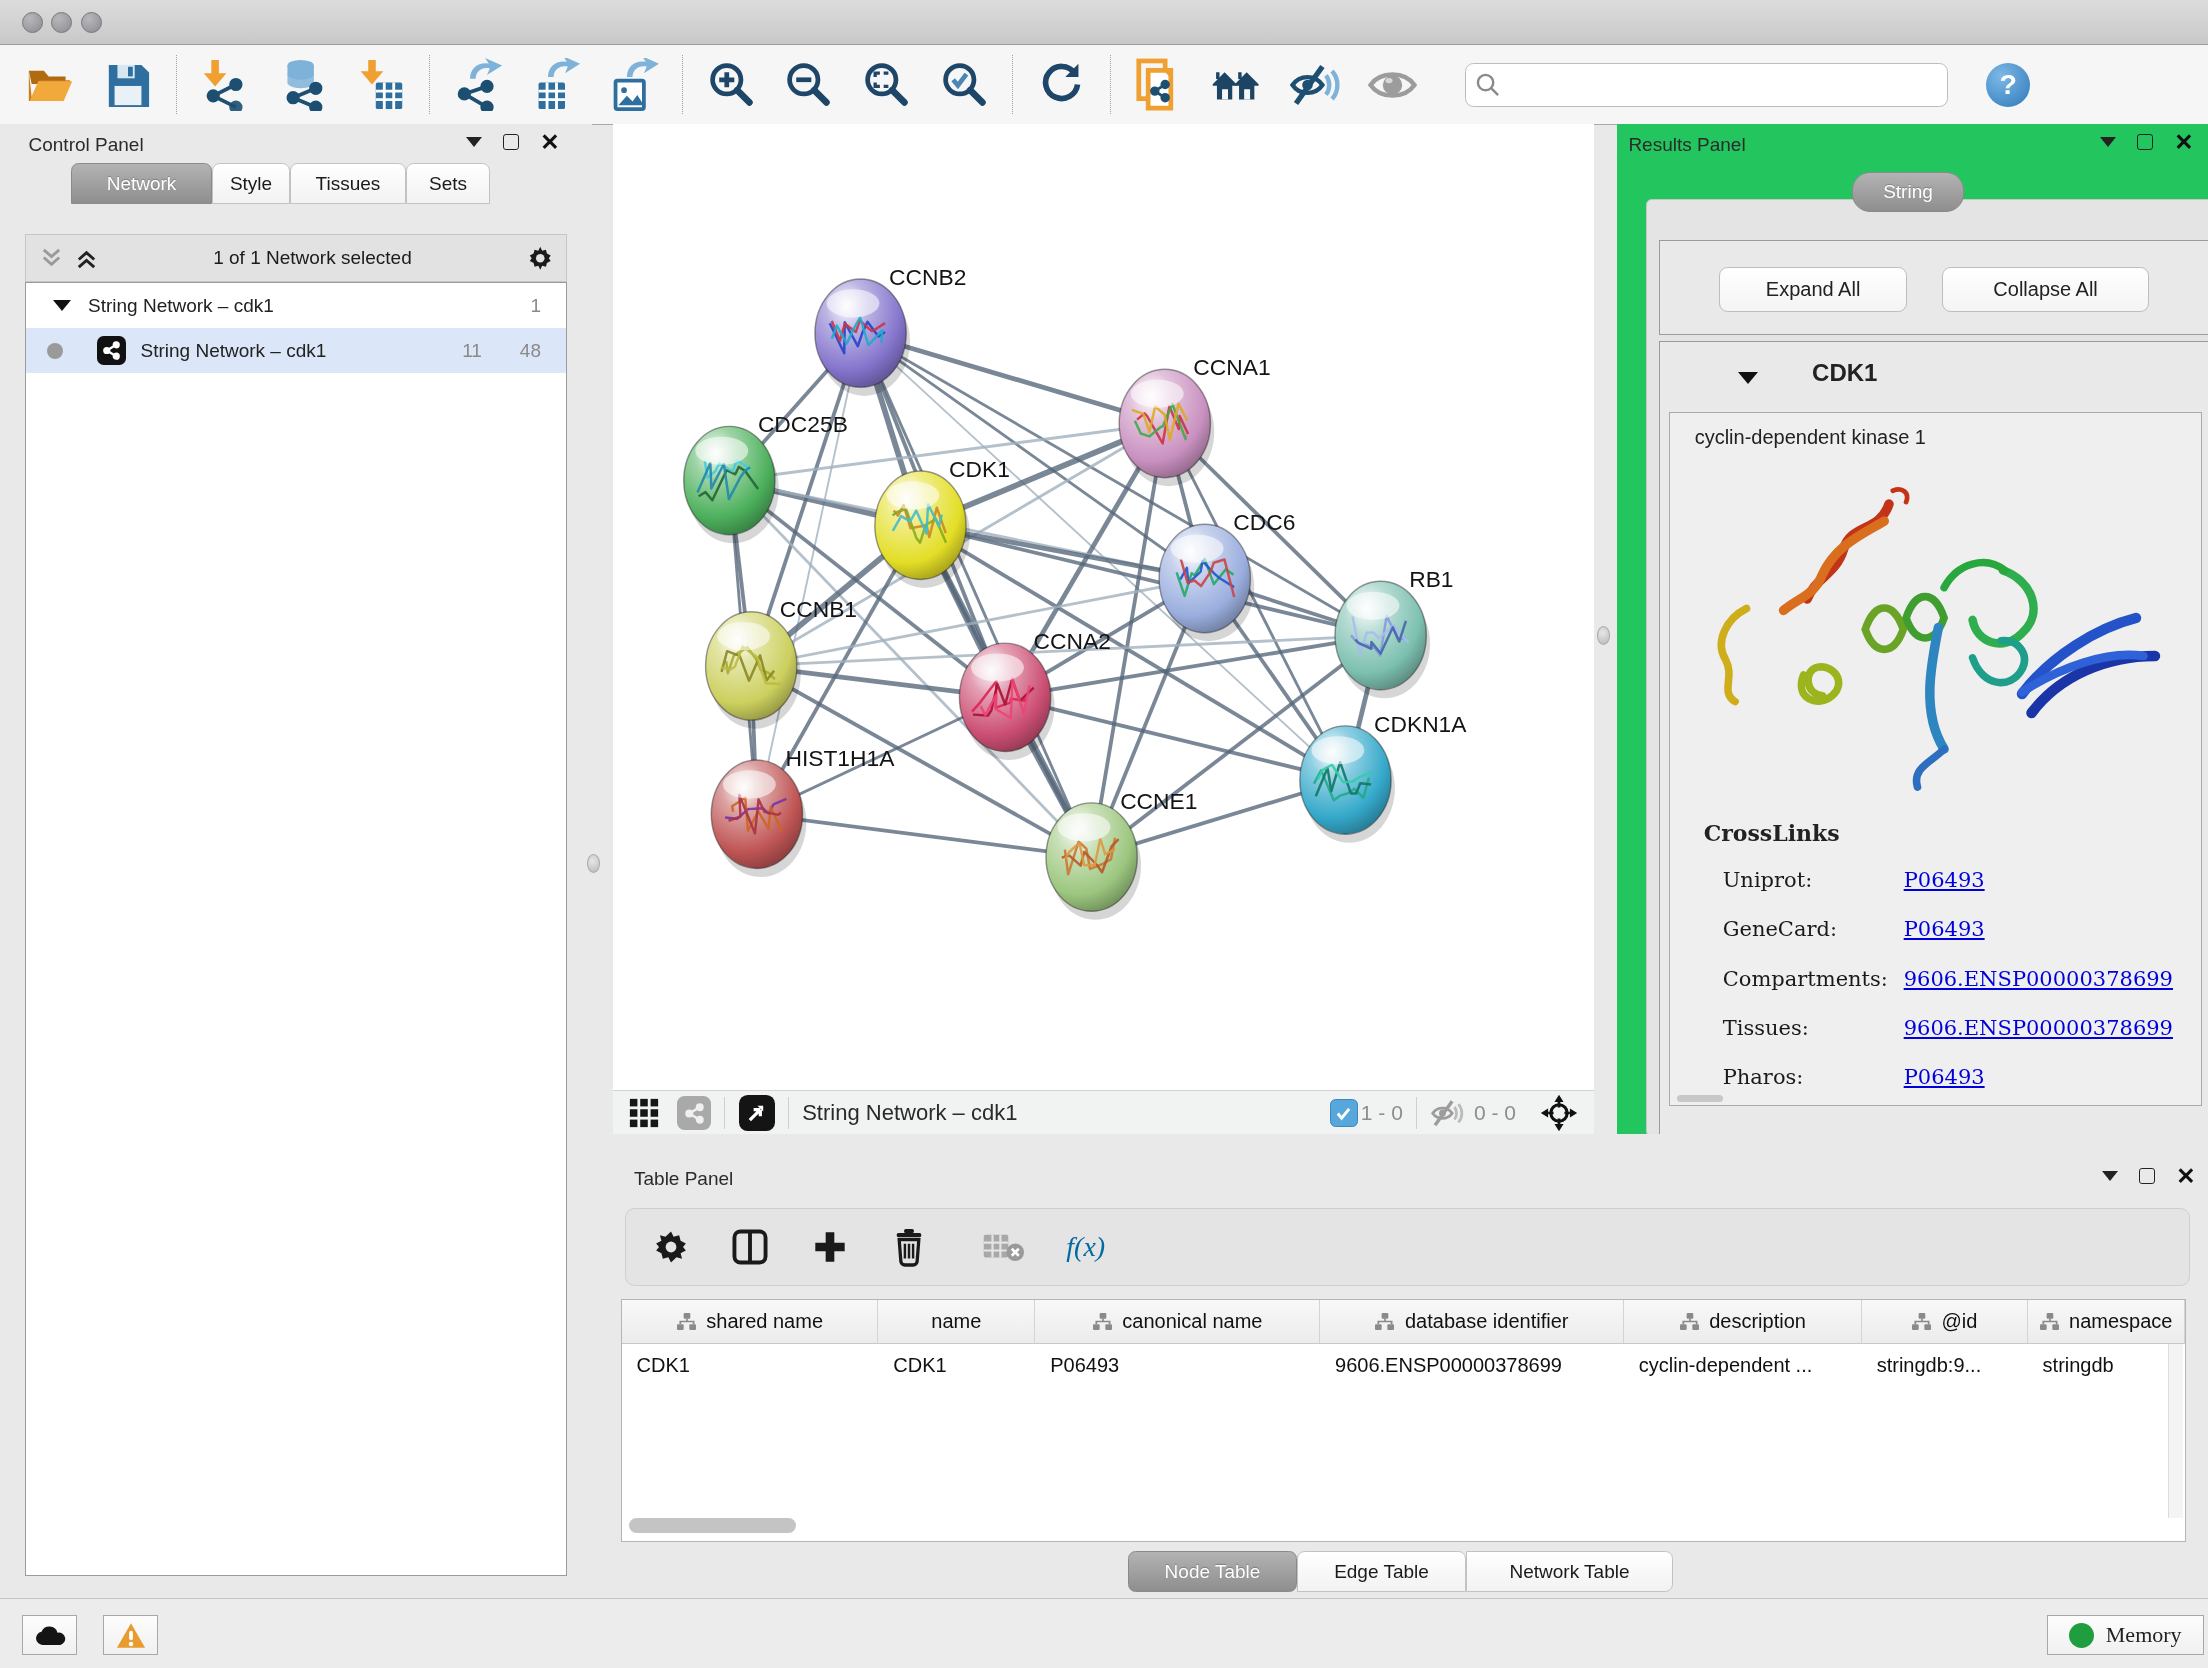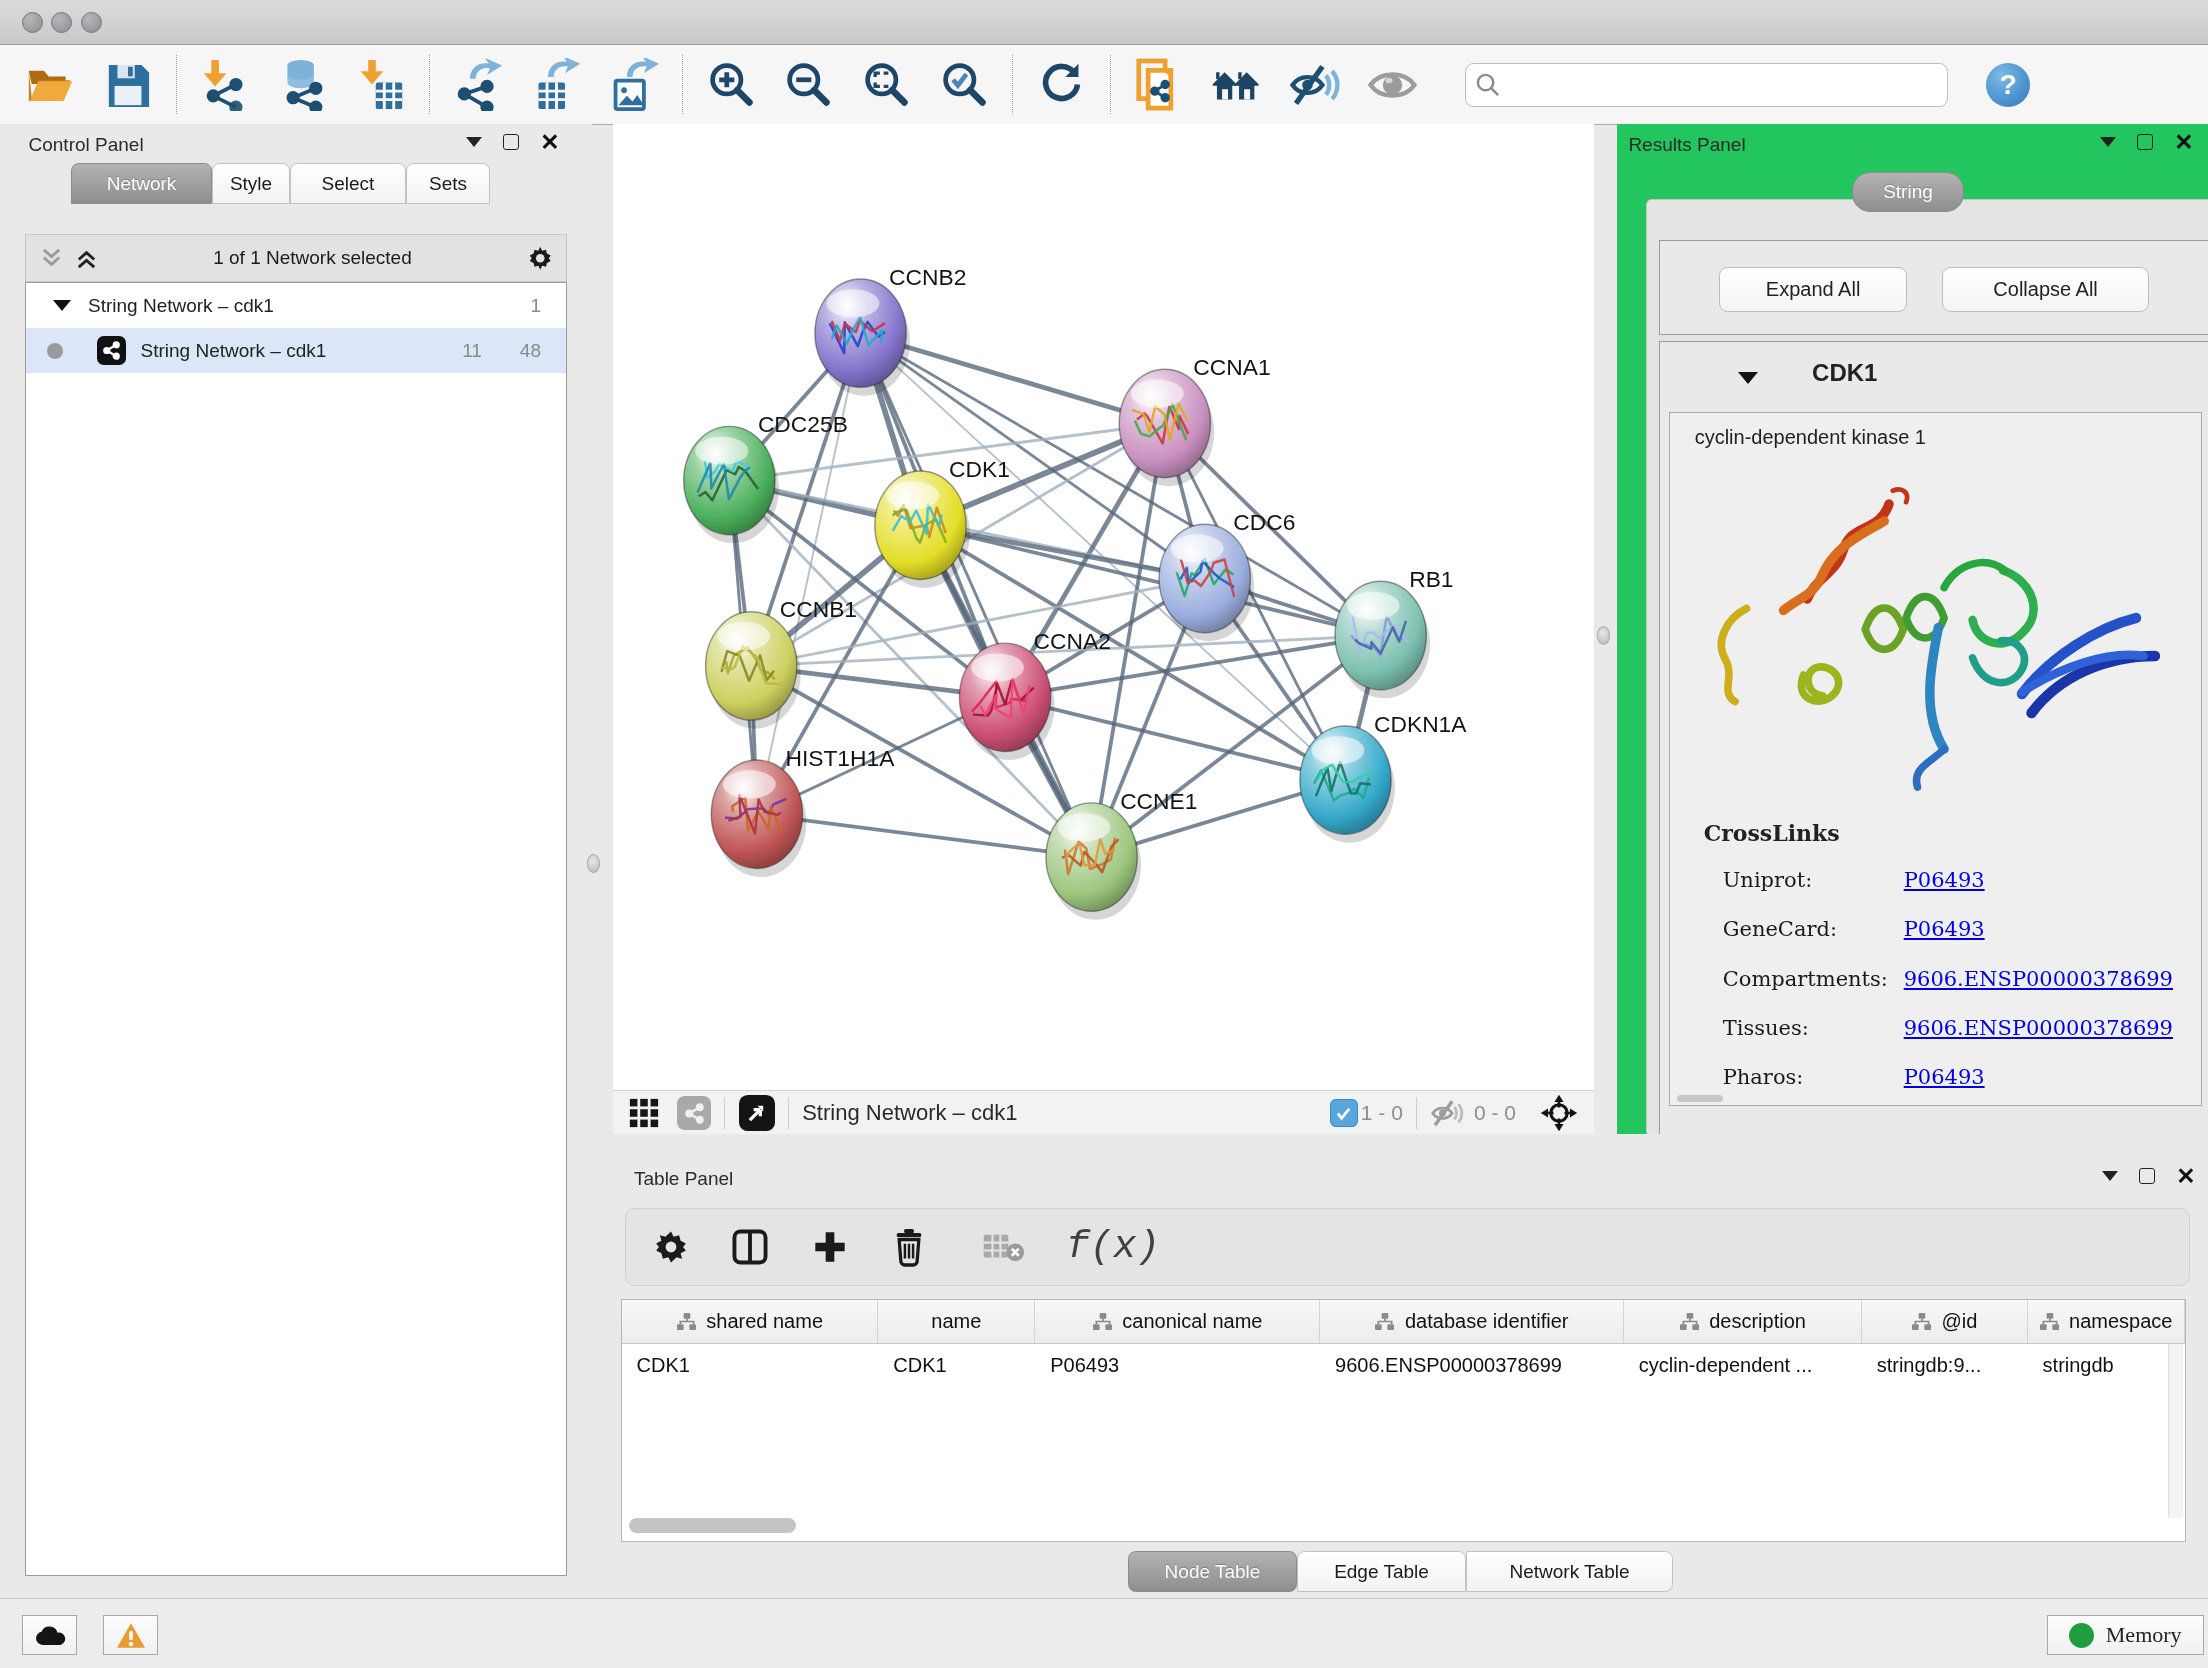--- a/index.html
+++ b/index.html
@@ -297,21 +297,21 @@
   <div class="abs control-panel">
     <div class="abs ph-title" style="left:28.5px;top:9.5px">Control Panel</div>
     <div class="ph-ctrls" style="left:466px">
       <span class="ph-min"></span>
       <span class="ph-float"></span>
       <span class="ph-close">✕</span>
     </div>
     <div class="abs" style="left:71px;top:39px;display:flex">
       <div class="tab sel" style="width:141px">Network</div>
       <div class="tab" style="width:78px">Style</div>
-      <div class="tab" style="width:116px">Select</div>
+      <div class="tab" style="width:116px">Tissues</div>
       <div class="tab" style="width:84px">Sets</div>
     </div>
     <div class="cp-infobar">
       <svg width="25" height="25" viewBox="0 0 26 26" style="margin-left:13.3px">
           <path d="M5 4l8 7 8-7M5 12l8 7 8-7" stroke="#9a9a9a" stroke-width="3" fill="none"></path>
         </svg>
       <svg width="25" height="25" viewBox="0 0 26 26" style="margin-left:9.5px">
           <path d="M5 22l8-7 8 7M5 14l8-7 8 7" stroke="#222" stroke-width="3" fill="none"></path>
         </svg>
       <div style="flex:1;text-align:center;font-size:19px;color:#1b1b1b">1 of 1 Network selected</div>
@@ -709,21 +709,21 @@
           <path d="M17 20v18M22 20v18M27 20v18" stroke="#1a1a1a" stroke-width="3"></path>
         </svg>
       <svg width="42" height="32" viewBox="0 0 48 36" style="margin-left:13.3px">
           <rect x="2" y="4" width="28" height="26" rx="2" fill="#a8a8a8"></rect>
           <g stroke="#e4e4e4" stroke-width="2.5">
             <path d="M2 13h28M2 22h28M12 4v26M21 4v26"></path>
           </g>
           <circle cx="38" cy="24" r="10" fill="#9a9a9a"></circle>
           <path d="M34 20l8 8M42 20l-8 8" stroke="#fff" stroke-width="3"></path>
         </svg>
-      <span style="font-family:Liberation Mono, monospace;font-style:italic;font-size:39px;color:#404040">f(x)</span>
+      <span style="font-family:Liberation Serif, serif;font-style:italic;font-size:28px;color:#0369a1">f(x)</span>
     </div>
     <div class="tp-table">
       <div class="th-row" id="table-head">
           <div class="th-cell" style="width:257px">
             <svg width="21" height="19" viewBox="0 0 22 20">
      <g fill="#8a8a8a">
                 <rect x="8" y="1" width="7" height="6" rx="1"></rect>
                 <rect x="1" y="13" width="7" height="6" rx="1"></rect>
                 <rect x="14" y="13" width="7" height="6" rx="1"></rect>
               </g>

